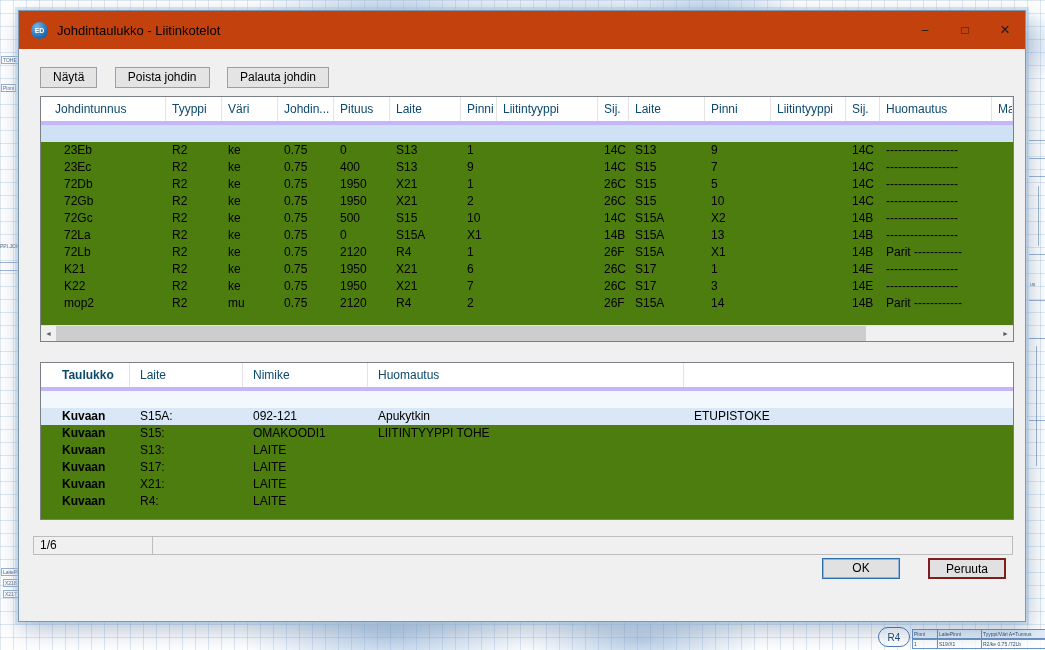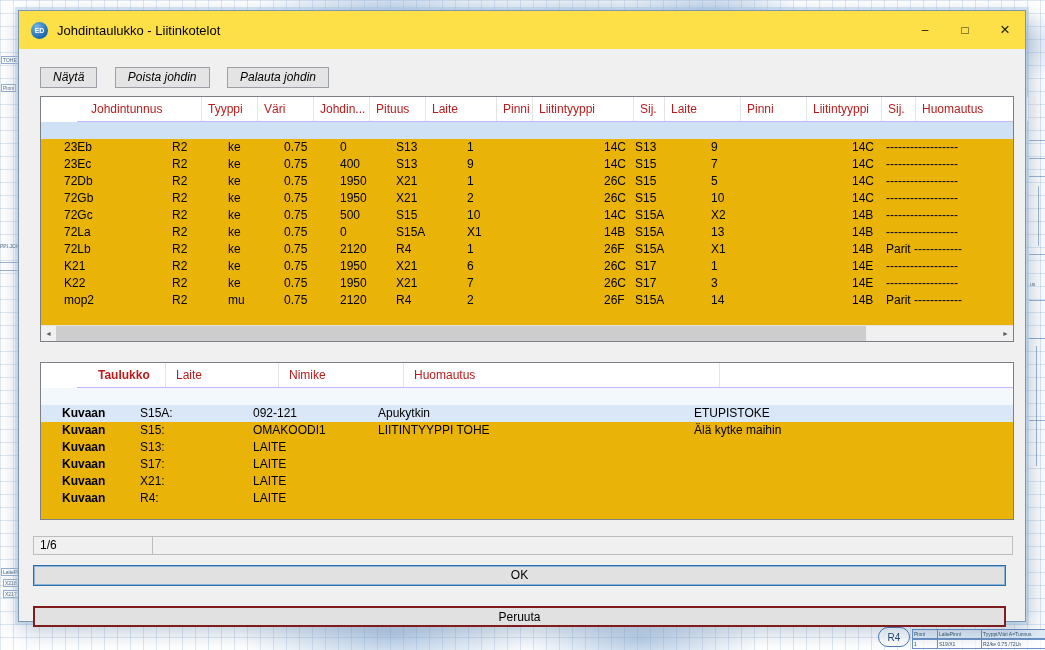--- a/index.html
+++ b/index.html
@@ -36,48 +36,48 @@
   .mt-cell.h{background:rgba(220,233,246,.8);}
   .zigzag{position:absolute;left:938px;top:577px;opacity:.55;}
 
   
   .dialog{
     position:absolute;left:18px;top:10px;width:1008px;height:612px;
     background:#f0f0f0;border:1px solid #7e97b0;
     box-shadow:0 0 0 3px rgba(165,195,224,.45), 3px 8px 22px rgba(40,80,130,.35);
     box-sizing:border-box;
   }
-  .titlebar{height:38px;background:#fde047;display:flex;align-items:center;padding-left:12px;}
+  .titlebar{height:38px;background:#c2410c;display:flex;align-items:center;padding-left:12px;}
   .app-icon{width:17px;height:17px;border-radius:50%;flex:0 0 auto;
     background:radial-gradient(circle at 35% 28%,#74b6e8,#1565b0 72%);
     color:#fff;font-size:7px;font-weight:bold;line-height:17px;text-align:center;}
   .title-text{margin-left:9px;font-size:13px;color:#000;}
   .win-controls{margin-left:auto;display:flex;height:100%;}
   .win-btn{width:40px;height:100%;display:flex;align-items:center;justify-content:center;
     font-size:12px;color:#1b1b1b;cursor:default;}
   .win-btn.close{font-size:17px;}
   .dlg-body{padding:18px 14px 0 14px;box-sizing:border-box;}
 
-  .toolbar{margin:0 0 10px 7px;height:19px;font-style:italic;}
+  .toolbar{margin:0 0 10px 7px;height:19px;}
   .tb-btn{display:inline-block;margin-right:13px;padding:2px 12px 3px;font-size:12px;
     background:#e4e4e4;border:1px solid #9aa0a6;color:#000;}
 
   .tframe{margin-left:7px;width:974px;border:1px solid #7b8087;background:#fff;
     display:flex;flex-direction:column;box-sizing:border-box;}
   #wire-frame{height:246px;}
   #device-frame{height:158px;margin-top:20px;}
 
   .grid1{display:grid;grid-template-columns:125px 56px 56px 56px 56px 71px 36px 101px 31px 76px 66px 75px 34px 112px minmax(0,1fr);}
   .grid2{display:grid;grid-template-columns:89px 113px 125px 316px minmax(0,1fr);}
 
-  .thead-row{height:24px;line-height:24px;font-size:12px;color:#b91c1c;border-bottom:1px solid #c4b5fd;flex:0 0 auto;margin-left:36px;}
+  .thead-row{height:24px;line-height:24px;font-size:12px;color:#0c4a6e;border-bottom:4px solid #c4b5fd;flex:0 0 auto;}
   .thead-row > .tcell{border-right:1px solid #e4e4e4;}
   .tcell{padding-left:6px;overflow:hidden;white-space:nowrap;box-sizing:border-box;}
   .thead-row.grid1 > .c0{padding-left:14px;}
-  .tbody{flex:1 1 auto;overflow:hidden;background:#eab308;}
+  .tbody{flex:1 1 auto;overflow:hidden;background:#4d7c0f;}
   .trow{height:17px;line-height:17px;font-size:12px;color:#000;}
   .trow.grid1 > .c0{padding-left:23px;}
   .grid2 > .c0{padding-left:21px;font-weight:bold;}
   .grid2 > .c1, .grid2 > .c2, .grid2 > .c3, .grid2 > .c4{padding-left:10px;}
   .trow.selected{background:#d9e7f6;}
   .trow.sel-blue{background:#cfe1f4;}
   .trow.sel-faint{background:#f3f8fd;}
 
   .hscroll{height:15px;flex:0 0 auto;background:#f0f0f0;display:flex;border-top:1px solid #e3e3e3;}
   .sb-btn{width:15px;height:15px;display:flex;align-items:center;justify-content:center;
@@ -85,21 +85,21 @@
   .sb-track{flex:1;position:relative;}
   .sb-thumb{position:absolute;left:0;top:0;height:15px;width:86%;background:#cdcdcd;}
 
   .statusbar{width:980px;height:19px;display:flex;box-sizing:border-box;}
   #wire-status{margin-top:13px;}
   #device-status{margin-top:16px;}
   .status-cell{width:120px;border:1px solid #bdbdbd;background:#f0f0f0;
     font-size:12px;line-height:17px;padding-left:6px;box-sizing:border-box;color:#000;}
   .status-rest{flex:1;border:1px solid #bdbdbd;border-left:none;background:#f0f0f0;}
 
-  .footer{display:flex;justify-content:flex-end;gap:20px;margin-top:10px;padding-right:5px;flex-direction:column;}
+  .footer{display:flex;justify-content:flex-end;gap:28px;margin-top:3px;padding-right:5px;}
   .btn{min-width:78px;height:21px;font-size:12px;line-height:19px;text-align:center;
     background:#e1e1e1;border:2px solid #7f1d1d;box-sizing:border-box;padding:0 10px;color:#000;}
   .btn.default{border:1px solid #2a6fac;box-shadow:inset 0 0 0 1px #8fb4d9;}
 </style>
 </head>
 <body>
 
 <div class="paper"></div>
 
 <div class="blob" style="left:250px;top:-40px;width:280px;height:120px;"></div>
@@ -380,21 +380,20 @@
             <div class="tcell c1">S15A:</div>
             <div class="tcell c2">092-121</div>
             <div class="tcell c4">Apukytkin</div>
             <div class="tcell c3">ETUPISTOKE</div>
           </div>
           <div class="trow grid2">
             <div class="tcell c0">Kuvaan</div>
             <div class="tcell c1">S15:</div>
             <div class="tcell c2">OMAKOODI1</div>
             <div class="tcell c3">LIITINTYYPPI TOHE</div>
-            <div class="tcell c4">Älä kytke maihin</div>
           </div>
           <div class="trow grid2">
             <div class="tcell c0">Kuvaan</div>
             <div class="tcell c1">S13:</div>
             <div class="tcell c2">LAITE</div>
             <div class="tcell c3"></div>
             <div class="tcell c4"></div>
           </div>
           <div class="trow grid2">
             <div class="tcell c0">Kuvaan</div>

